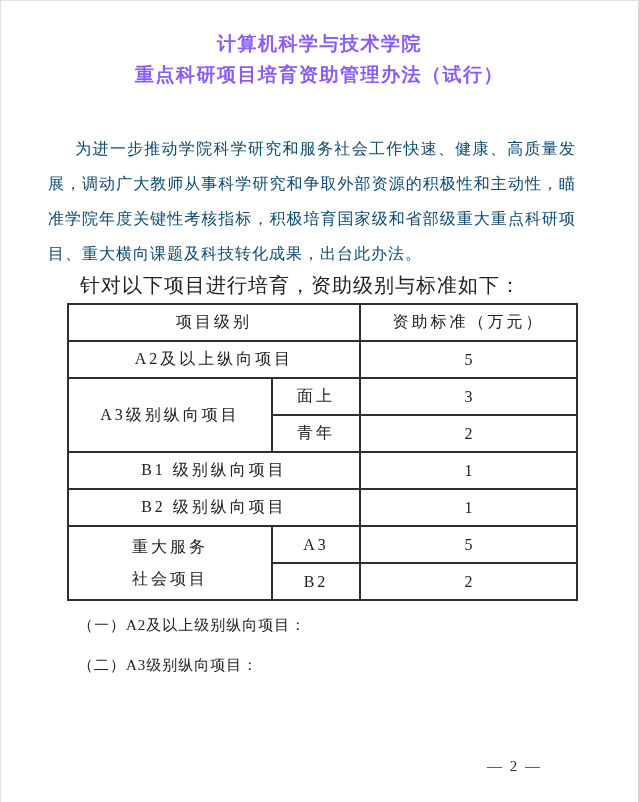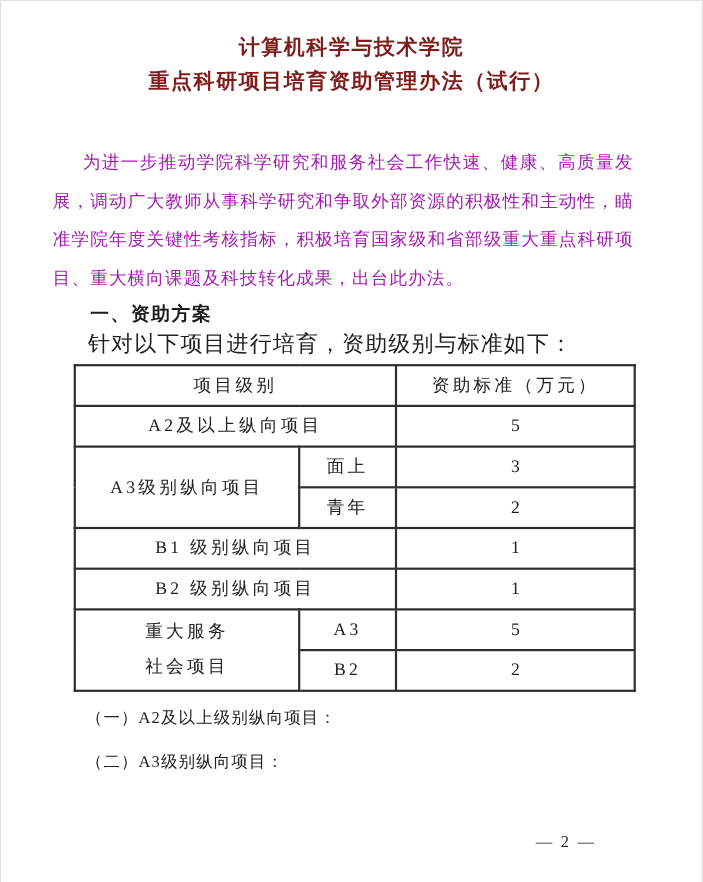--- a/index.html
+++ b/index.html
@@ -16,29 +16,29 @@
     color: #212121;
     font-family: "Liberation Serif", serif;
   }
   .title-block {
     padding-top: 27px;
     text-align: center;
     font-weight: bold;
     font-size: 19px;
     line-height: 31px;
     letter-spacing: 1.5px;
-    color: #7f1d1d;
+    color: #8b5cf6;
   }
   .para {
     margin: 0 62px 0 47px;
     font-size: 16px;
     line-height: 35px;
     letter-spacing: 1px;
     text-align: justify;
-    color: #a21caf;
+    color: #0c4a6e;
   }
   .para-indent { text-indent: 1.7em; }
   .para1 { margin-top: 41px; }
   .s1-heading {
     margin: 1px 0 0 81px;
     font-family: "Liberation Sans", sans-serif;
     font-weight: bold;
     font-size: 17px;
     line-height: 27px;
     letter-spacing: 1.5px;
@@ -95,21 +95,20 @@
 
 <div class="page">
 
   <div class="title-block">
     <div>计算机科学与技术学院</div>
     <div>重点科研项目培育资助管理办法（试行）</div>
   </div>
 
   <p class="para para-indent para1">为进一步推动学院科学研究和服务社会工作快速、健康、高质量发展，调动广大教师从事科学研究和争取外部资源的积极性和主动性，瞄准学院年度关键性考核指标，积极培育国家级和省部级重大重点科研项目、重大横向课题及科技转化成果，出台此办法。</p>
 
-  <div class="s1-heading">一、资助方案</div>
 
   <p class="s1-intro">针对以下项目进行培育，资助级别与标准如下：</p>
 
   <table class="tbl">
     <colgroup>
       <col style="width:204px">
       <col style="width:88px">
       <col style="width:217px">
     </colgroup>
     <tbody>

